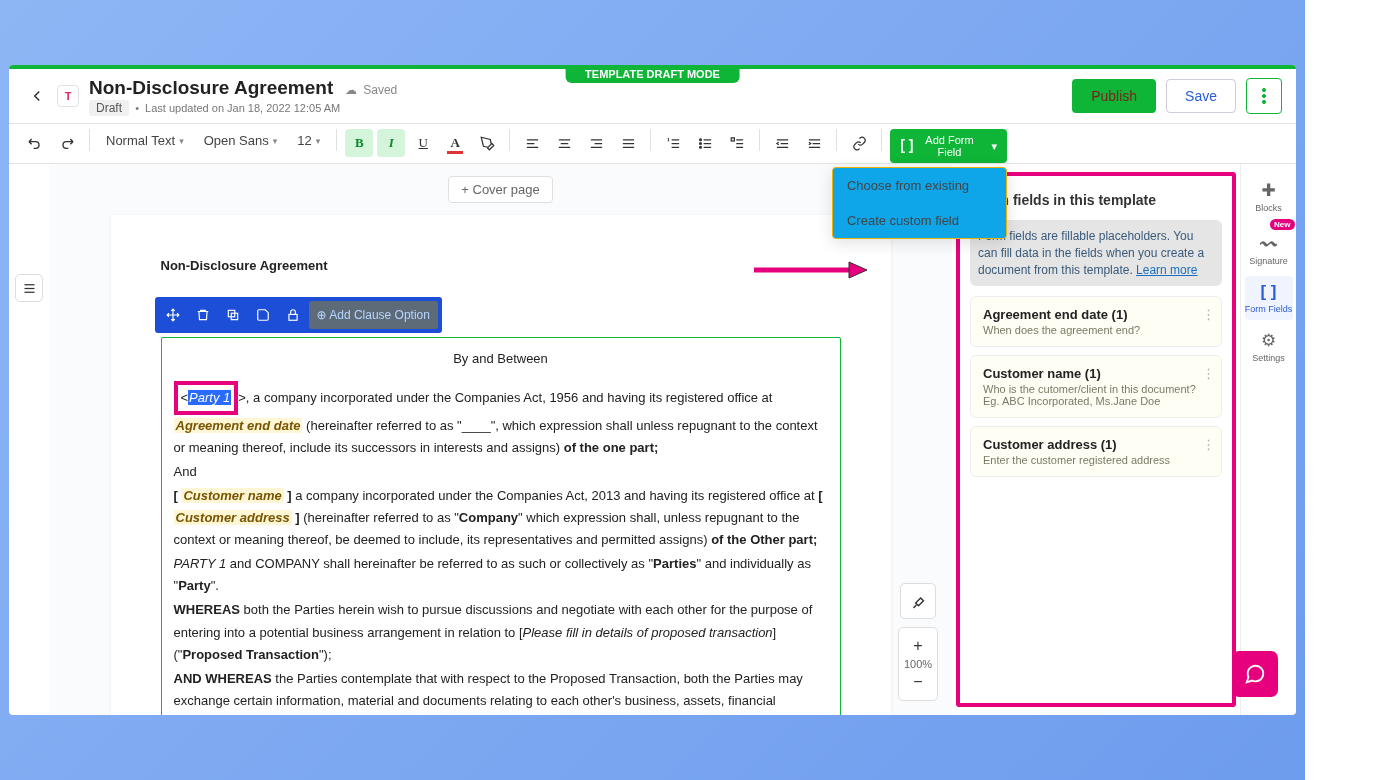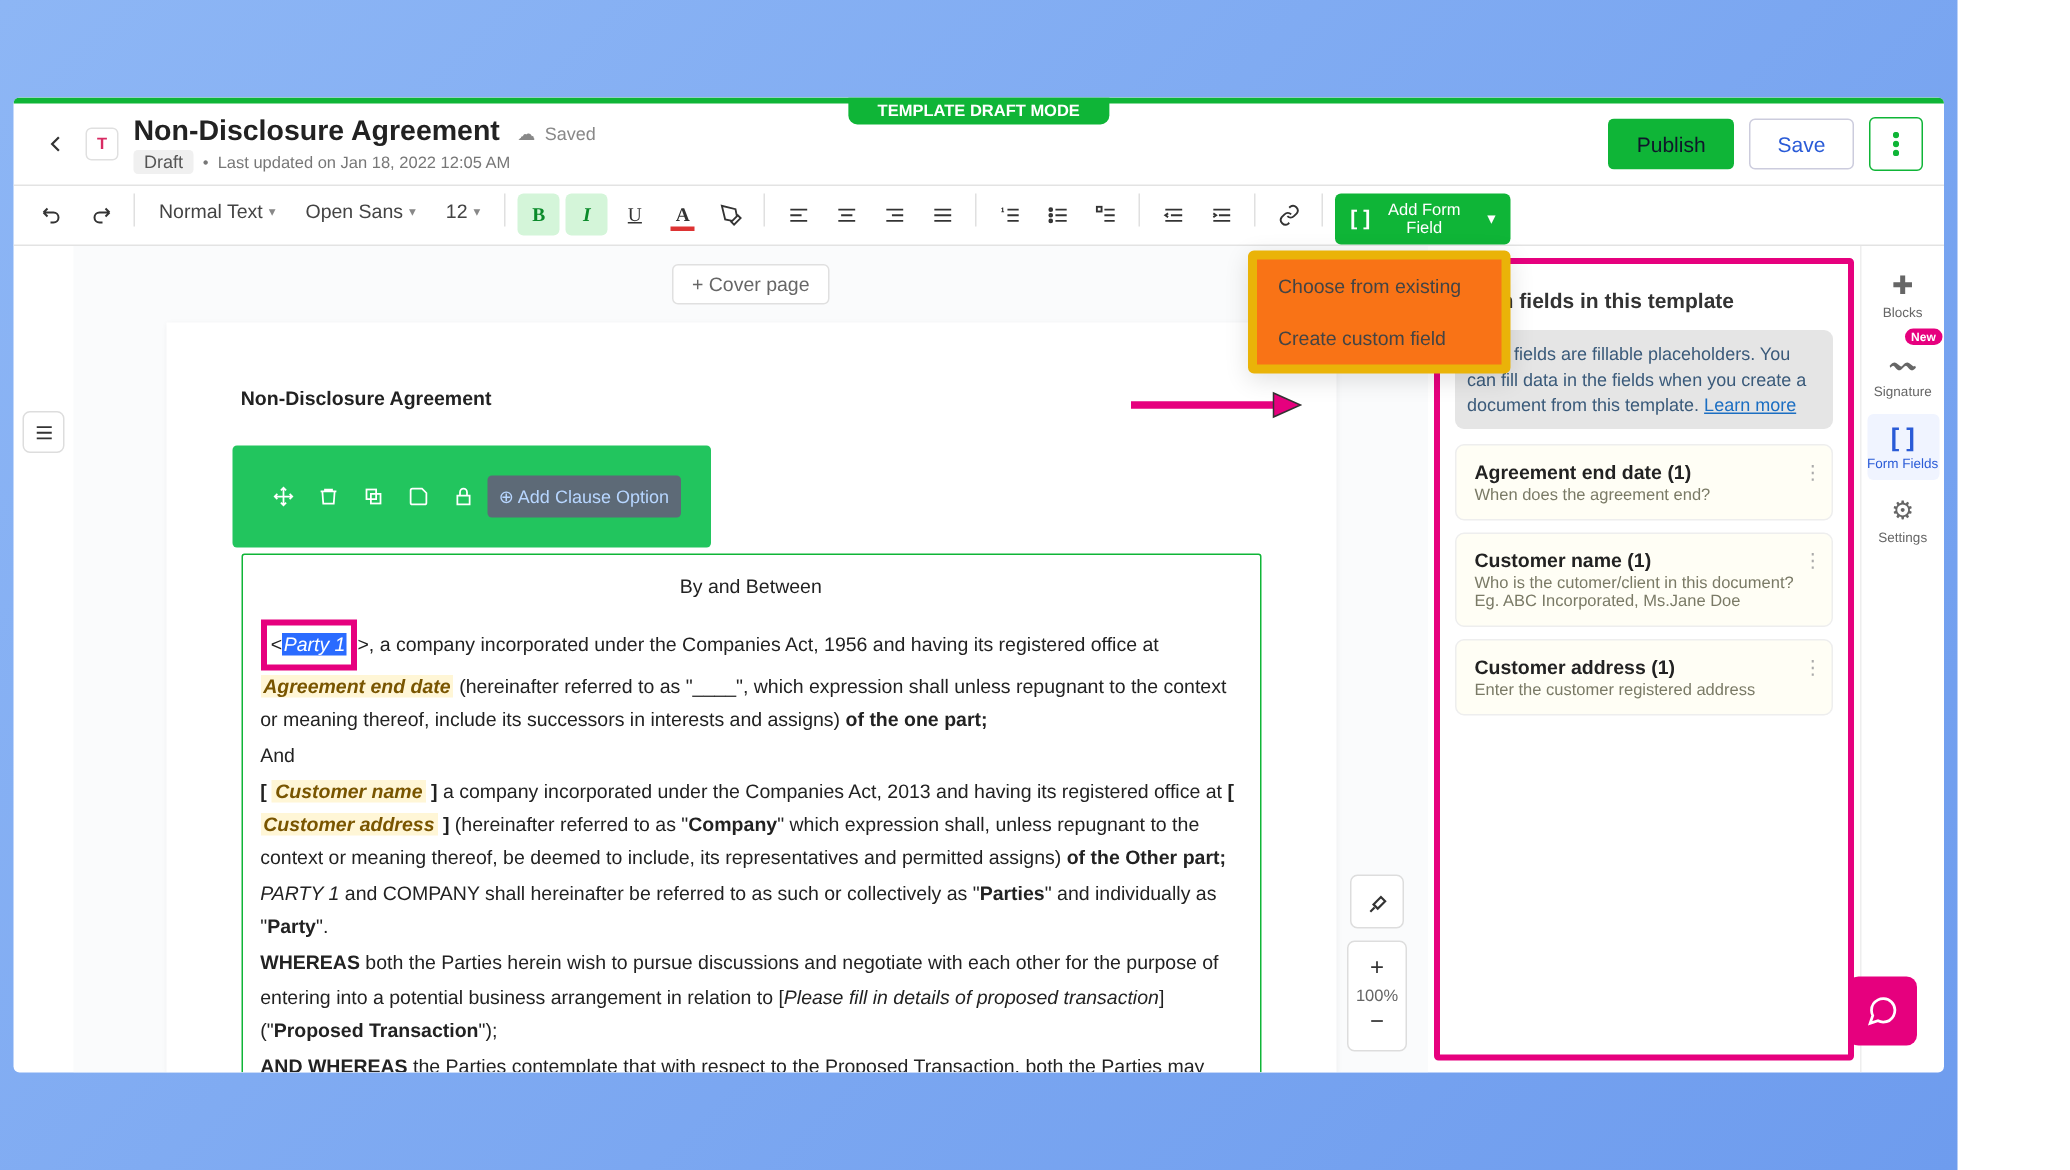--- a/index.html
+++ b/index.html
@@ -13,46 +13,46 @@
 .back-btn { width: 28px; height: 28px; display:flex; align-items:center; justify-content:center; cursor:pointer; }
 .doc-icon { width: 22px; height: 22px; border:1px solid #e0e0e0; border-radius:4px; display:flex; align-items:center; justify-content:center; color:#d82b63; font-weight:600; font-size:11px; margin-left:6px; }
 .title-wrap { margin-left:10px; flex:1; }
 .doc-title { font-size: 19px; font-weight: 600; color:#222; display:inline; }
 .saved { color:#888; font-size:12px; margin-left:8px; }
 .saved-icon { display:inline-block; margin-right:3px; }
 .meta-row { font-size:11px; color:#777; margin-top:2px; }
 .draft-pill { background:#f0f0f0; padding:1px 7px; border-radius:3px; font-size:12px; color:#555; }
 .hdr-actions { display:flex; gap:10px; align-items:center; }
 .btn { padding:8px 18px; border-radius:4px; font-size:14px; font-weight:500; cursor:pointer; border:1px solid transparent; }
-.btn-primary { background:#0fb537; color:#0f172a; }
+.btn-primary { background:#0fb537; color:#7f1d1d; }
 .btn-outline { background:#fff; border-color:#ccd; color:#2a5bd7; }
 .btn-icon { width:36px; height:36px; border:1px solid #0fb537; border-radius:4px; display:flex; align-items:center; justify-content:center; color:#0fb537; }
 
 .toolbar { display:flex; align-items:flex-start; padding:5px 12px; border-bottom:1px solid #e3e3e3; gap:4px; height:40px; }
 .tb-btn { width:28px; height:28px; display:flex; align-items:center; justify-content:center; border-radius:4px; cursor:pointer; font-family:Georgia,serif; }
 .tb-sel { display:flex; align-items:center; gap:4px; padding:4px 8px; border-radius:4px; cursor:pointer; font-size:13px; color:#444; }
 .tb-sep { width:1px; height:22px; background:#e0e0e0; margin:0 4px; }
 .fmt-bold { background:#d4f5d9; font-weight:700; color:#0a8a2a; }
 .fmt-italic { background:#d4f5d9; font-style:italic; font-weight:700; color:#0a8a2a; }
 .fmt-u { text-decoration:underline; }
 .add-field-btn { background:#0fb537; color:#fff; padding:5px 10px; border-radius:4px; display:flex; align-items:center; gap:6px; font-size:11px; cursor:pointer; position:relative; line-height:1.1; }
 .add-field-btn .brackets { font-size:14px; font-weight:700; }
-.dropdown { position:absolute; top:38px; right:0; background:#f97316; border:6px solid #eab308; border-radius:4px; box-shadow:0 4px 16px rgba(0,0,0,0.12); min-width:175px; z-index:50; }
+.dropdown { position:absolute; top:38px; right:0; background:#0ea5e9; border:1px solid #eab308; border-radius:4px; box-shadow:0 4px 16px rgba(0,0,0,0.12); min-width:175px; z-index:50; }
 .dropdown-item { padding:10px 14px; font-size:13px; color:#444; cursor:pointer; }
 .arrow-annotation { position:absolute; top:195px; left:740px; z-index:60; }
 
 .workspace { flex:1; display:flex; overflow:hidden; }
 .left-gutter { width:40px; padding-top:110px; display:flex; justify-content:center; }
 .outline-btn { width:28px; height:28px; border:1px solid #ddd; border-radius:5px; display:flex; align-items:center; justify-content:center; background:#fff; }
 
 .canvas-area { flex:1; background:#fafbfc; position:relative; overflow:hidden; display:flex; flex-direction:column; align-items:center; }
 .cover-btn { margin:12px 0; padding:5px 12px; border:1px solid #e0e0e0; border-radius:4px; background:#fff; color:#666; font-size:13px; cursor:pointer; }
 .page { width:780px; background:#fff; box-shadow:0 1px 4px rgba(0,0,0,0.06); padding:40px 50px; font-size:13px; line-height:1.7; color:#222; flex:1; overflow:hidden; }
 .page h4 { font-size:13px; font-weight:700; margin-bottom:20px; }
-.clause-tools { background:#22c55e; border-radius:3px; display:inline-flex; align-items:center; padding:20px; gap:2px; margin-bottom:4px; position:relative; left:-6px; }
+.clause-tools { background:#1d4ed8; border-radius:3px; display:inline-flex; align-items:center; padding:4px; gap:2px; margin-bottom:4px; position:relative; left:-6px; }
 .ct-btn { width:28px; height:28px; display:flex; align-items:center; justify-content:center; color:#fff; border-radius:3px; cursor:pointer; }
 .ct-add { background:#5d6a77; padding:4px 8px; color:#b7d6ff; border-radius:3px; font-size:12px; cursor:pointer; }
 .clause-box { border:1px solid #0fb537; border-radius:2px; padding:10px 12px; }
 .center-head { text-align:center; font-weight:400; margin-bottom:10px; }
 .field-token { background:#fff6d6; font-style:italic; color:#795500; font-weight:600; padding:0 2px; }
 .party-highlight { border:4px solid #e6007e; padding:2px 3px; display:inline-block; }
 .party-sel { background:#2a6bff; color:#fff; font-style:italic; padding:0 1px; }
 .doc-text p { margin:2px 0; }
 
 .zoom-ctrl { position:absolute; right:14px; bottom:14px; display:flex; flex-direction:column; gap:8px; align-items:center; }

